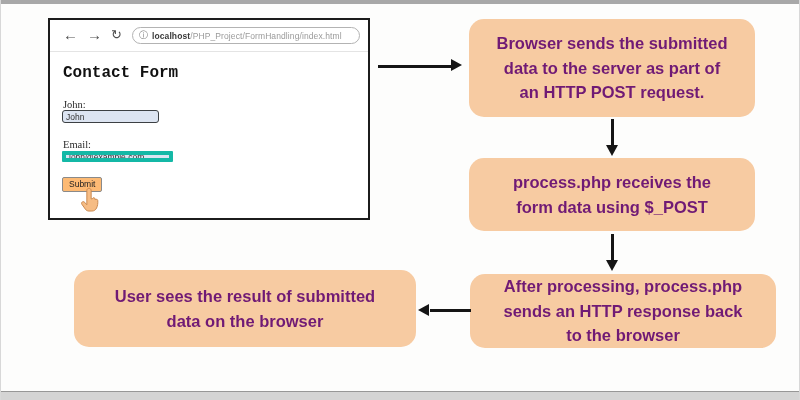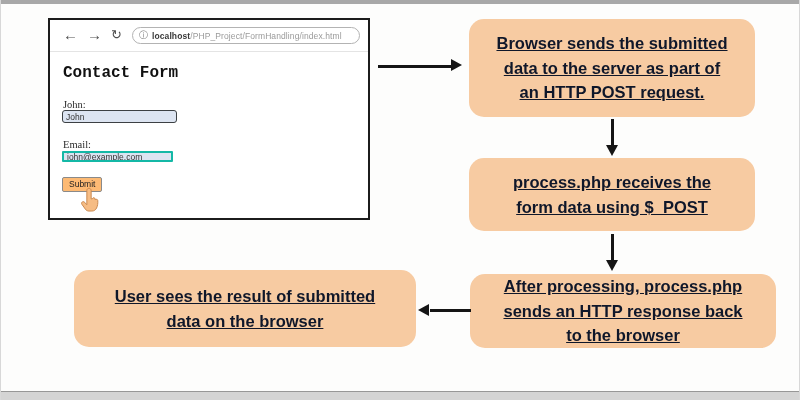--- a/index.html
+++ b/index.html
@@ -54,41 +54,41 @@
     font-family:"Liberation Serif", serif; font-size:10.5px; color:#2a2a2a;
   }
   .lbl-name { top:79px; }
   .lbl-email { top:119px; }
   .inp {
     position:absolute; left:12px; display:block;
     background:#dce4f1; font-family:"Liberation Sans", sans-serif;
     font-size:8.5px; color:#333; padding:0 3px;
   }
   .inp-name {
-    top:90px; width:115px; height:13px;
+    top:90px; width:97px; height:13px;
     border:1.5px solid #3c4043; border-radius:3px;
   }
   .inp-email {
     top:131px; width:111px; height:11px;
-    border:2px solid #14b8a6; border-radius:1px;
+    border:4px solid #14b8a6; border-radius:1px;
   }
   .btn-submit {
     position:absolute; left:12px; top:157px;
     font-family:"Liberation Sans", sans-serif; font-size:8.5px; color:#222;
     background:#fdba74; border:1px solid #8a8a8a; border-radius:2px;
     padding:2px 6px; line-height:1.1;
   }
   .hand { position:absolute; left:28px; top:167px; width:22px; height:26px; }
 
   
   .flow-box {
     position:absolute; background:#f7cba2; border-radius:15px;
-    color:#0f172a; font-weight:bold; font-size:16.5px; line-height:1.5;
+    color:#701a75; font-weight:bold; font-size:16.5px; line-height:1.5;
     display:flex; align-items:center; justify-content:center;
-    text-align:center; white-space:pre-line; padding:0 24px;text-decoration:underline;
+    text-align:center; white-space:pre-line; padding:0 24px;
   }
   .box1 { left:468px; top:19px;  width:286px; height:98px; }
   .box2 { left:468px; top:158px; width:286px; height:73px; }
   .box3 { left:469px; top:274px; width:306px; height:74px; }
   .box4 { left:73px;  top:270px; width:342px; height:77px; }
 
   .aline { position:absolute; background:#151515; }
   .ahead { position:absolute; width:0; height:0; }
   .l-r1 { left:377px; top:65px; width:74px; height:2.5px; }
   .h-r1 { left:450px; top:59px; border-top:6.5px solid transparent; border-bottom:6.5px solid transparent; border-left:11px solid #151515; }

